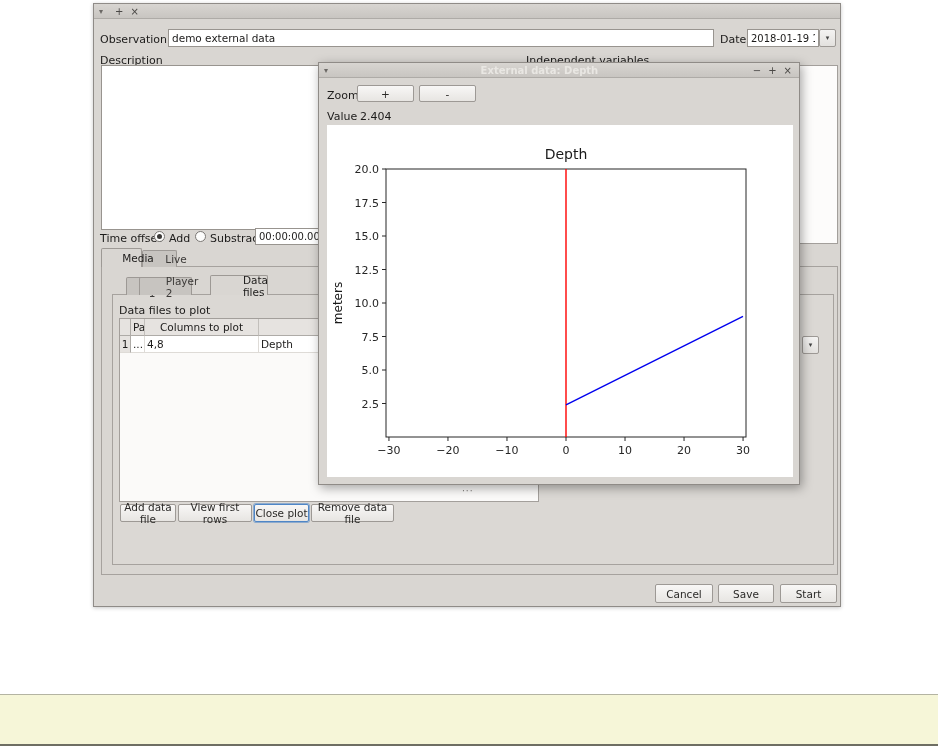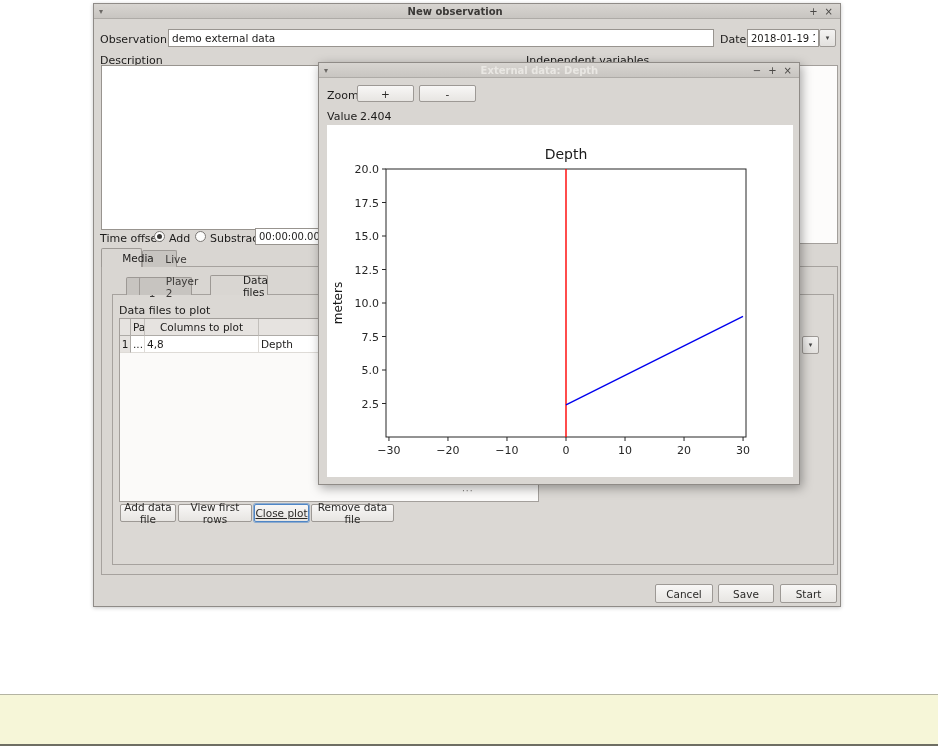--- a/index.html
+++ b/index.html
@@ -22,21 +22,21 @@
 
   .lbl { position:absolute; white-space:nowrap; }
   .tinput { position:absolute; background:#fff; border:1px solid #98948f; font-family:inherit;
     font-size:10.5px; padding:1px 3px; color:#1c1b1a; outline:none; }
   .panel { position:absolute; background:#fdfcfb; border:1px solid #a39f9b; }
   .frame { position:absolute; border:1px solid #a6a29e; background:#d9d6d2; }
 
   .btn { position:absolute; background:linear-gradient(#f8f7f6,#e7e5e2); border:1px solid #9d9995;
     border-radius:2px; font-size:10.5px; display:flex; align-items:center; justify-content:center;
     font-family:inherit; color:#2b2a28; }
-  .btn.focused { border-color:#4f86c6; box-shadow:0 0 0 1px rgba(79,134,198,.55);text-decoration:underline; }
+  .btn.focused { border-color:#4f86c6; box-shadow:0 0 0 1px rgba(79,134,198,.55); }
 
   .tab { position:absolute; border:1px solid #9d9995; border-bottom:none; border-radius:2px 2px 0 0;
     display:flex; align-items:center; justify-content:center; font-size:10.5px;padding-left:33px; }
   .tab.selected { background:#d9d6d2; z-index:3; }
   .tab.unselected { background:#c7c4c0; color:#3c3a38; }
 
   .radio { position:absolute; width:11px; height:11px; border-radius:50%;
     border:1px solid #7b7875; background:#fdfdfc; }
   .radio.checked::after { content:""; position:absolute; left:2px; top:2px; width:5px; height:5px;
     border-radius:50%; background:#3a3836; }
@@ -64,21 +64,20 @@
     background:#f6f6d8; border-top:1px solid #b4b4a2; border-bottom:2px solid #6e6e63; }
 </style>
 </head>
 <body>
 
 <div>
 
   <div class="window main-window">
     <div class="titlebar">
       <span class="tb-menu">▾</span>
-      <span class="tb-title">New observation</span>
       <span class="tb-controls">
         <span>+</span>
         <span>×</span>
       </span>
     </div>
 
     <span class="lbl" style="left:6px;top:29px;">Observation id</span>
     <input class="tinput" style="left: 74px; top: 25px; width: 546px; height: 18px;" value="demo external data">
     <span class="lbl" style="left:626px;top:29px;">Date</span>
     <input class="tinput" style="left: 653px; top: 25px; width: 72px; height: 18px; font-size: 10px;" value="2018-01-19 11:58">

